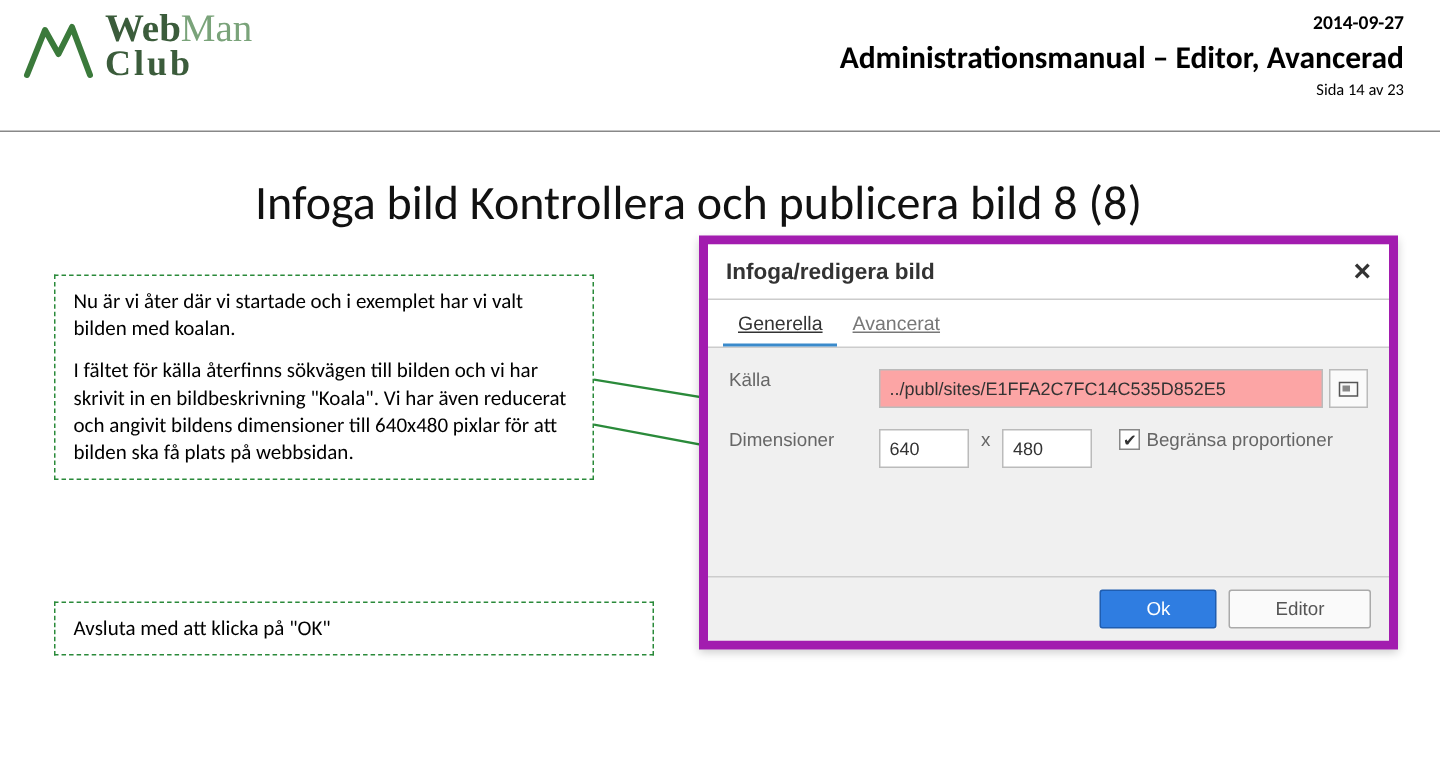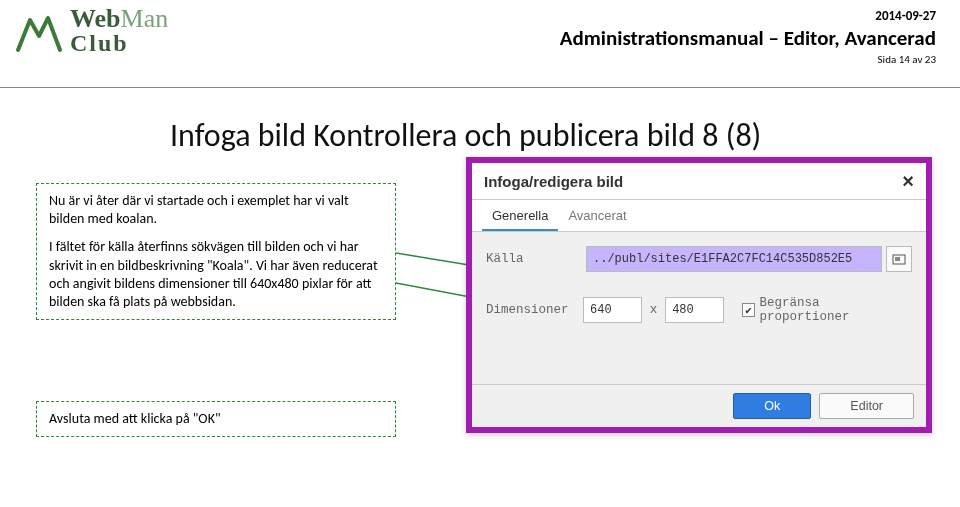--- a/index.html
+++ b/index.html
@@ -44,21 +44,21 @@
   .callout {
     position: absolute;
     border: 1.5px dashed #2a8a3a;
     padding: 8px 12px;
     font-size: 14px;
     line-height: 1.3;
     color: #000;
     background: #fff;
   }
   .callout1 { left: 36px; top: 0; width: 360px; }
-  .callout2 { left: 36px; top: 218px; width: 360px; }
+  .callout2 { left: 36px; top: 218px; width: 400px; }
 
   
   .arrow {
     position: absolute;
     stroke: #2a8a3a;
     stroke-width: 1.5;
     fill: none;
   }
 
   
@@ -97,37 +97,37 @@
     border-bottom: 1px solid #ccc;
     background: #fff;
     padding: 0 10px;
   }
   .dlg-tab {
     padding: 8px 10px 6px;
     font-size: 13px;
     color: #777;
     border-bottom: 2px solid transparent;
     cursor: pointer;
+    text-decoration: underline;
   }
   .dlg-tab.active { color: #333; border-bottom-color: #3a8acb; }
   .dlg-body { padding: 14px 14px 10px; background: #f0f0f0; }
   .frow {
     display: flex;
-    align-items: center;
-    margin-bottom: 24px;
+    align-items: flex-start;
+    margin-bottom: 14px;
     font-size: 12.5px;
     color: #666;
-    font-family: Liberation Mono, monospace;
   }
   .flabel { width: 100px; }
   .finput {
     flex: 1;
     height: 26px;
     border: 1px solid #bbb;
-    background: #c4b5fd;
+    background: #fca5a5;
     padding: 0 6px;
     font-size: 12px;
     color: #333;
     overflow: hidden;
     white-space: nowrap;
     display: flex;
     align-items: center;
   }
   .ficon {
     width: 26px;

